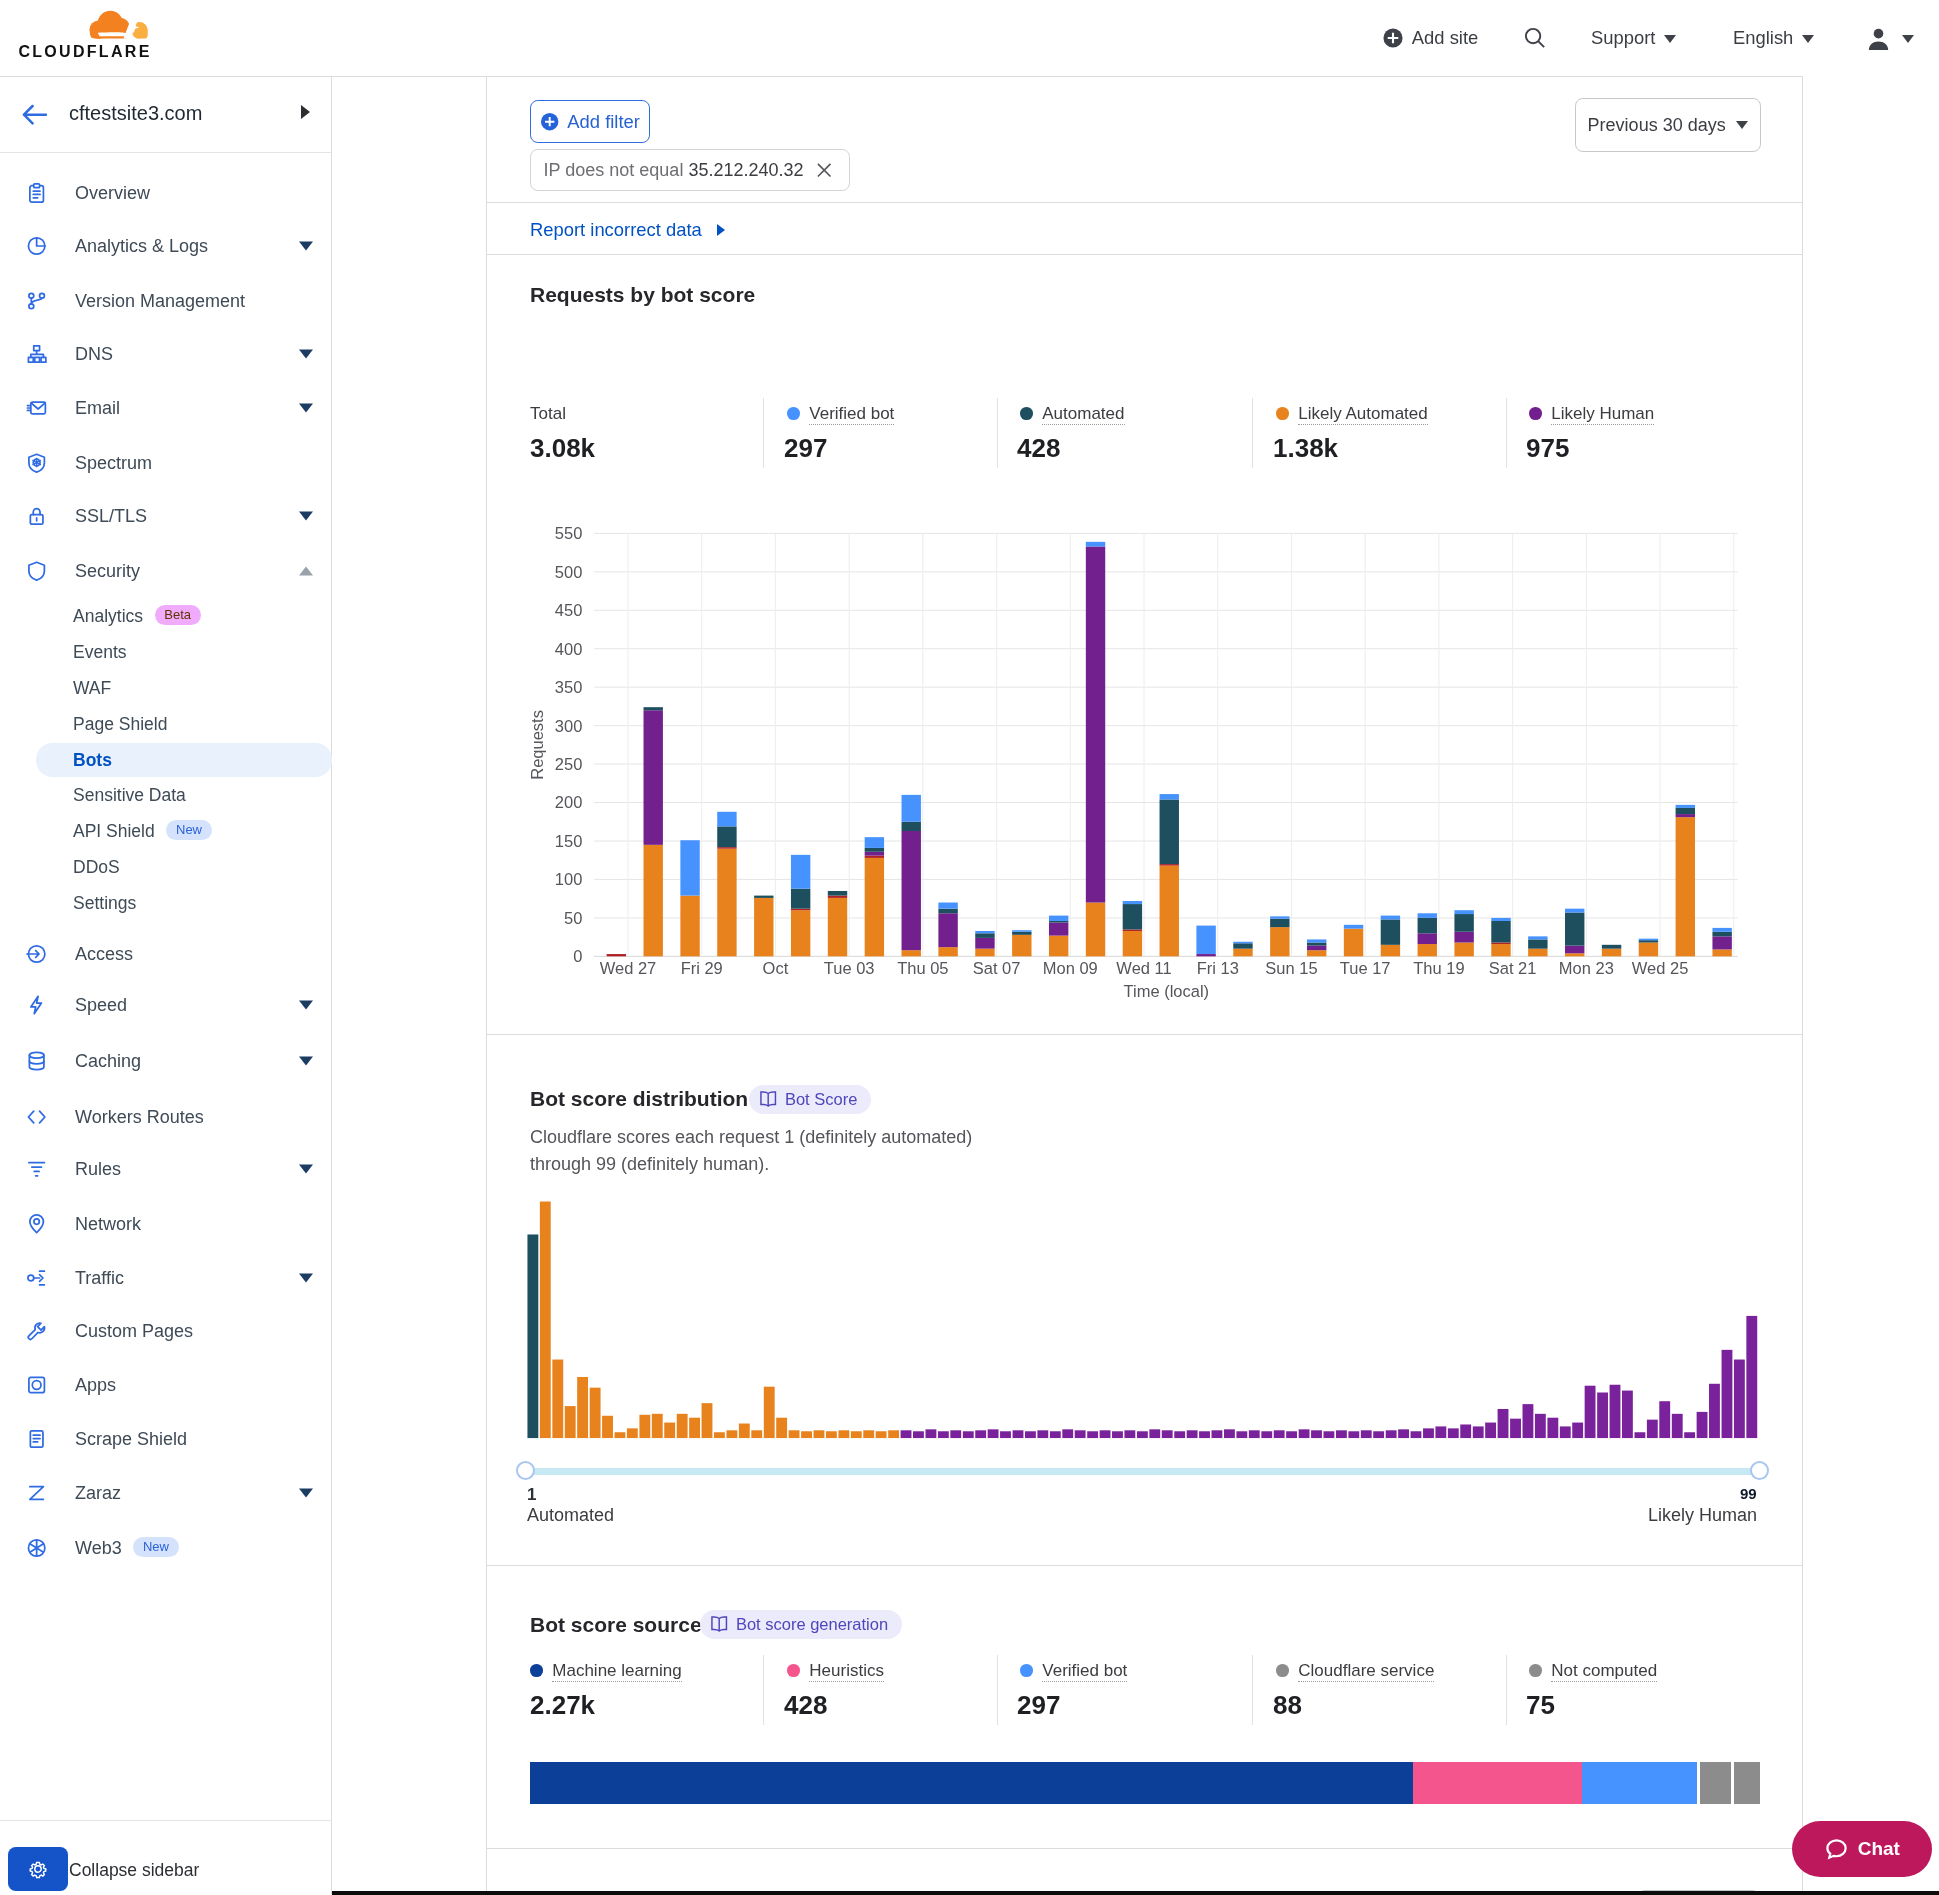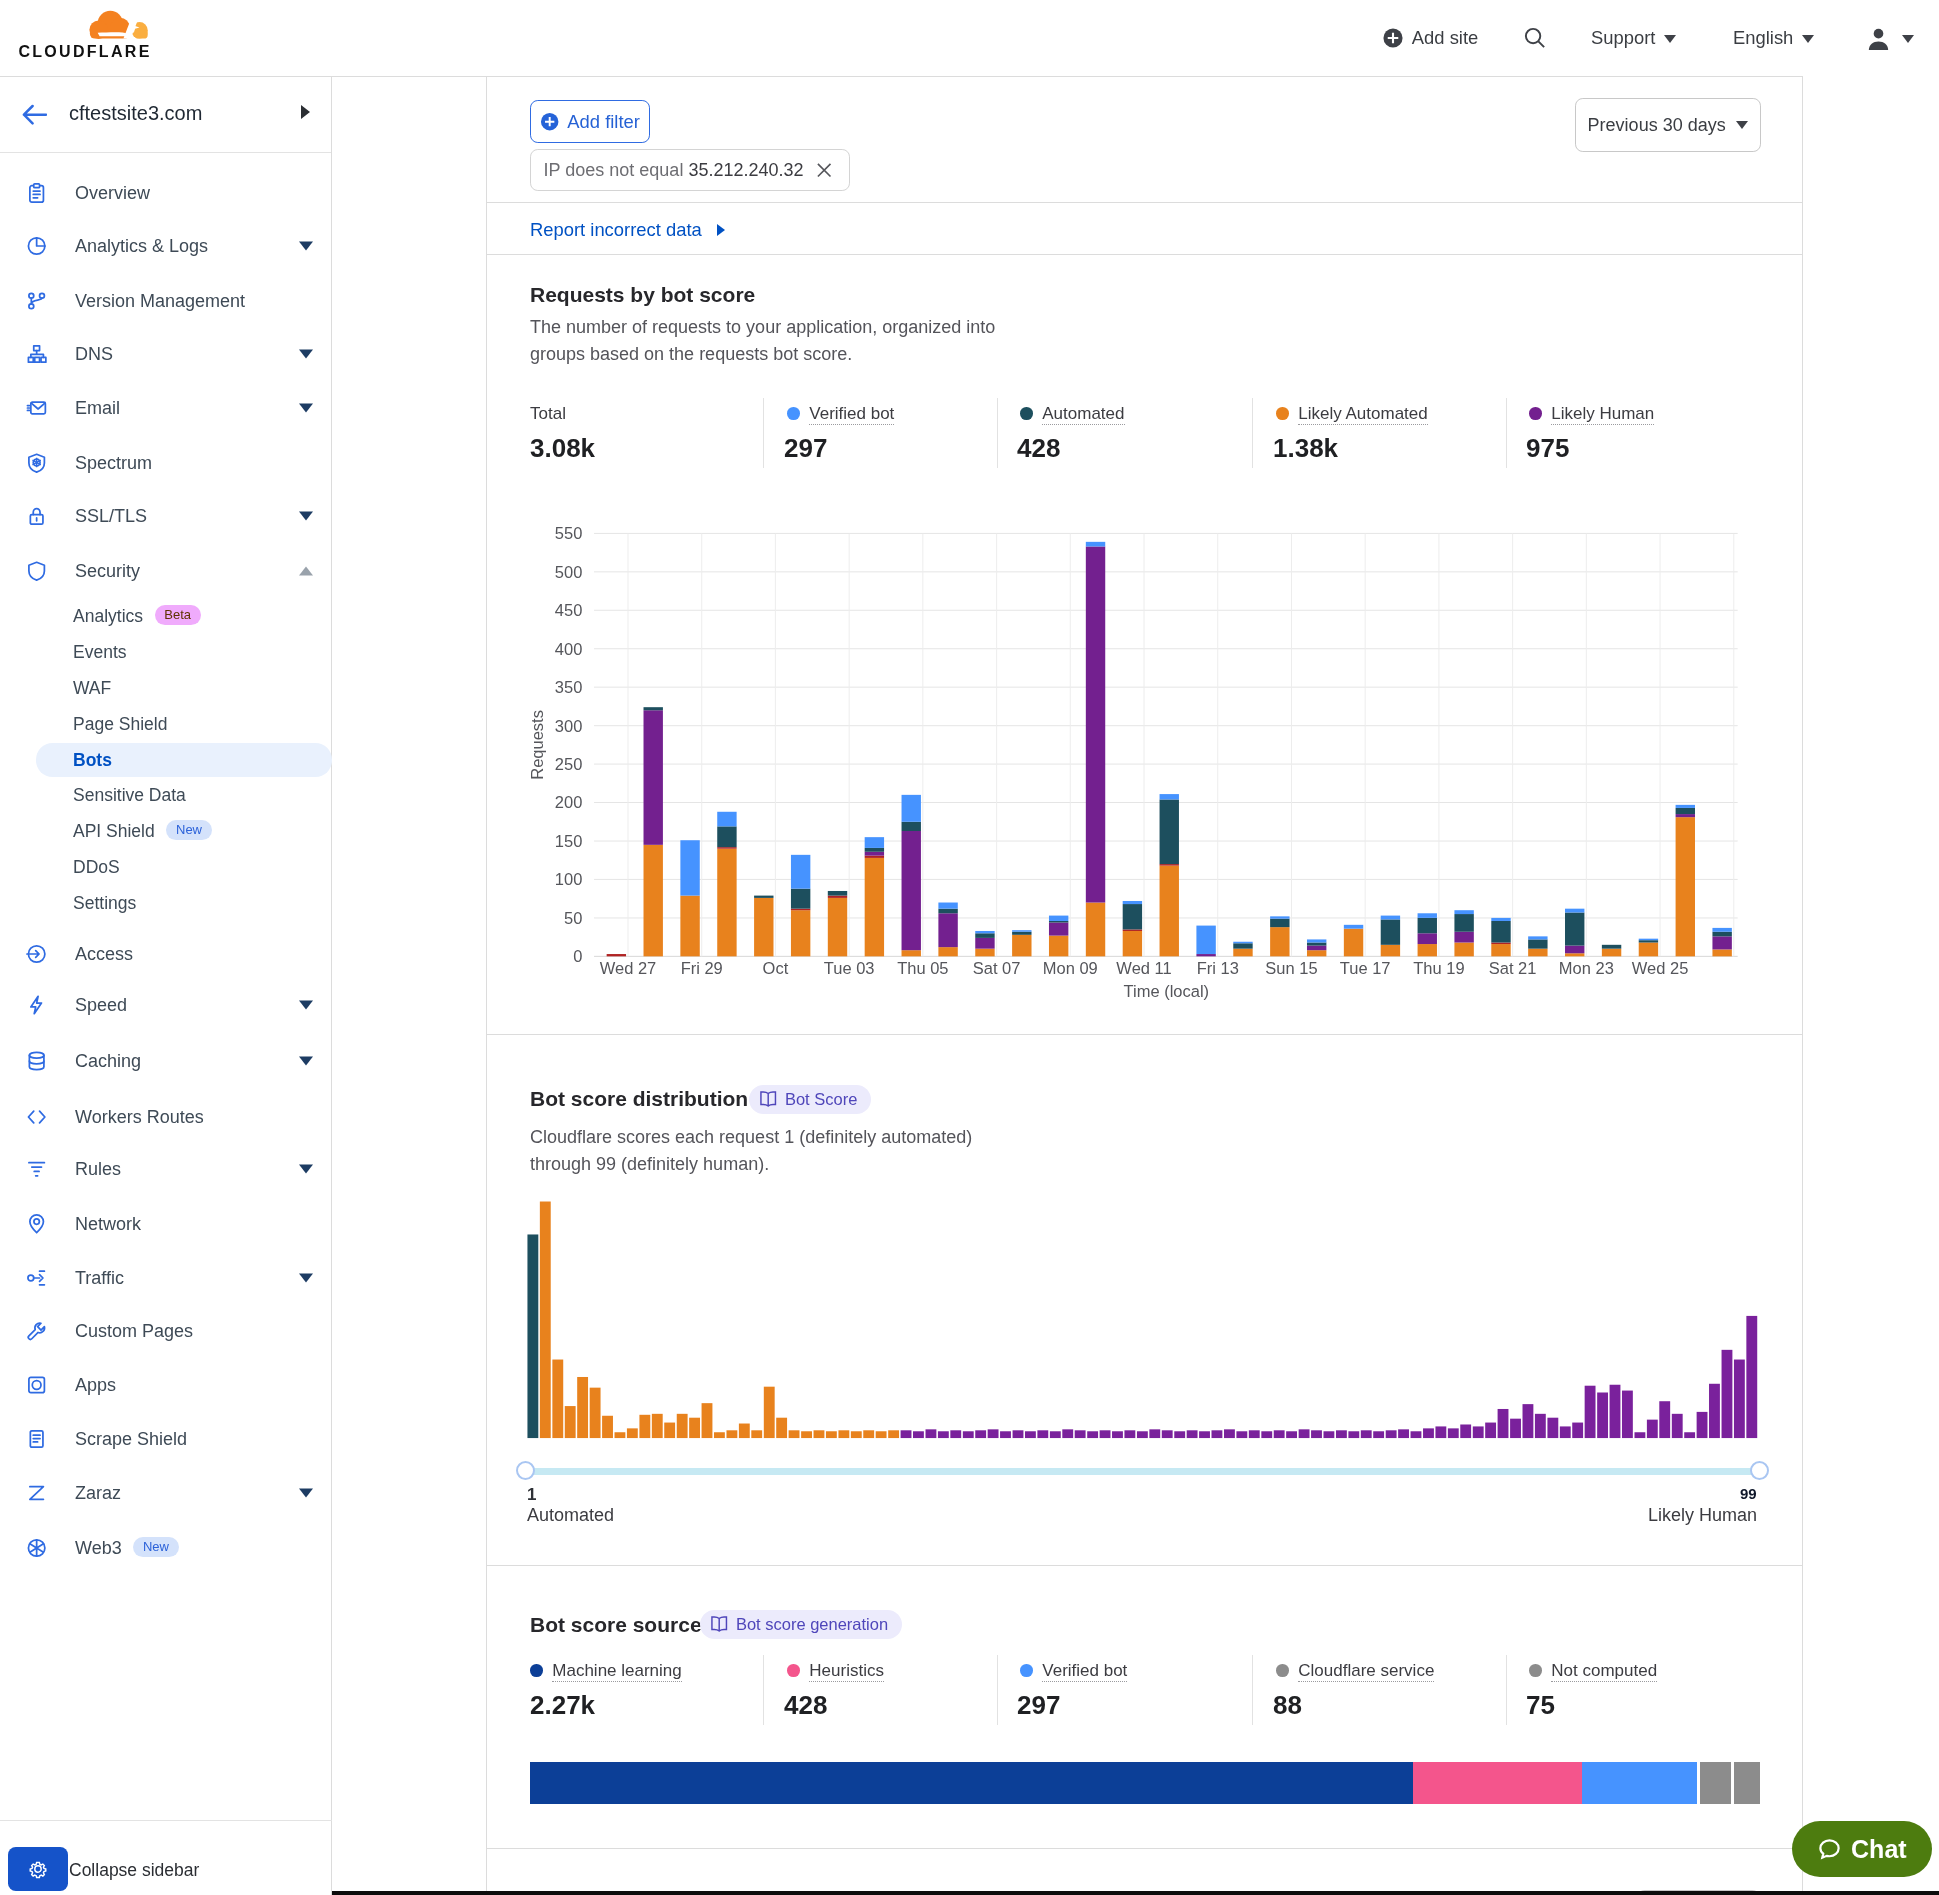--- a/index.html
+++ b/index.html
@@ -34,22 +34,22 @@
 .link{color:#0051c3;font-size:18.4px;font-weight:400}
 .h2{position:absolute;font-size:21px;font-weight:bold;color:#27272b;white-space:nowrap}
 .desc{position:absolute;font-size:18px;color:#54545a;line-height:27px}
 .slabel{font-size:17px;color:#3c3c41;border-bottom:1.9px dotted #9b9b9f;padding-bottom:1px;white-space:nowrap}
 .sval{position:absolute;font-size:26px;font-weight:bold;color:#1f2023;white-space:nowrap}
 .dot{display:inline-block;width:12.6px;height:12.6px;border-radius:50%;margin-right:9.7px;vertical-align:-1px}
 .vdiv{position:absolute;width:1px;height:70px;background:#e2e2e2}
 .kbadge{position:absolute;height:29px;border-radius:14.6px;background:#ecebfc;color:#4f46ba;font-size:16.5px;
  display:flex;align-items:center;padding:0 13.6px 0 9.7px;white-space:nowrap}
 .axis{font-size:17px;fill:#55565b}
-.chat{position:absolute;left:1792px;top:1821px;width:140px;height:56px;border-radius:28px;background:#4d7c0f;
- color:#fff;display:flex;align-items:center;justify-content:center;font-size:25px;font-weight:bold;z-index:9}
+.chat{position:absolute;left:1792px;top:1821px;width:140px;height:56px;border-radius:28px;background:#be185d;
+ color:#fff;display:flex;align-items:center;justify-content:center;font-size:19px;font-weight:bold;z-index:9}
 </style></head><body>
 <div class="hdr">
 <svg style="position:absolute;left:86px;top:1.9px" width="70" height="43" viewBox="0 0 72 44">
 <g fill="#f48120">
  <circle cx="25" cy="22" r="13"></circle>
  <circle cx="13" cy="28.5" r="9.5"></circle>
  <circle cx="35" cy="26" r="10"></circle>
  <rect x="4" y="27" width="41" height="10.5" rx="5"></rect>
 </g>
 <g fill="#faae40">
@@ -293,21 +293,20 @@
 <div class="btn-gray" style="left:1088px;top:22px;width:186px;height:54px">Previous 30 days
  <span style="display:inline-block;width:0;height:0;border-left:6.8px solid transparent;border-right:6.8px solid transparent;border-top:8.7px solid #3e4147;margin-left:10.7px"></span>
 </div>
 <div class="hr" style="top:126px"></div>
 <div class="abs link" style="left:43px;top:143px">Report incorrect data
  <span style="display:inline-block;width:0;height:0;border-top:6.8px solid transparent;border-bottom:6.8px solid transparent;border-left:8.7px solid #0051c3;margin-left:9.7px"></span>
 </div>
 <div class="hr" style="top:178px"></div>
 
 <div class="h2" style="left:43px;top:207px">Requests by bot score</div>
-<div class="desc" style="left:43px;top:238px;width:505px">The number of requests to your application, organized into groups based on the requests bot score.</div>
 
 <div class="abs" style="left:43px;top:328px"><span style="font-size:17px;color:#3c3c41">Total</span></div>
     <div class="sval" style="left:43px;top:357px">3.08k</div>
     <div class="abs" style="left:300px;top:328px"><span class="dot" style="background:#4693ff"></span><span class="slabel">Verified bot</span></div>
     <div class="sval" style="left:297px;top:357px">297</div>
     <div class="abs" style="left:533px;top:328px"><span class="dot" style="background:#1d4f5e"></span><span class="slabel">Automated</span></div>
     <div class="sval" style="left:530px;top:357px">428</div>
     <div class="abs" style="left:789px;top:328px"><span class="dot" style="background:#e8821d"></span><span class="slabel">Likely Automated</span></div>
     <div class="sval" style="left:786px;top:357px">1.38k</div>
     <div class="abs" style="left:1042px;top:328px"><span class="dot" style="background:#73208f"></span><span class="slabel">Likely Human</span></div>

